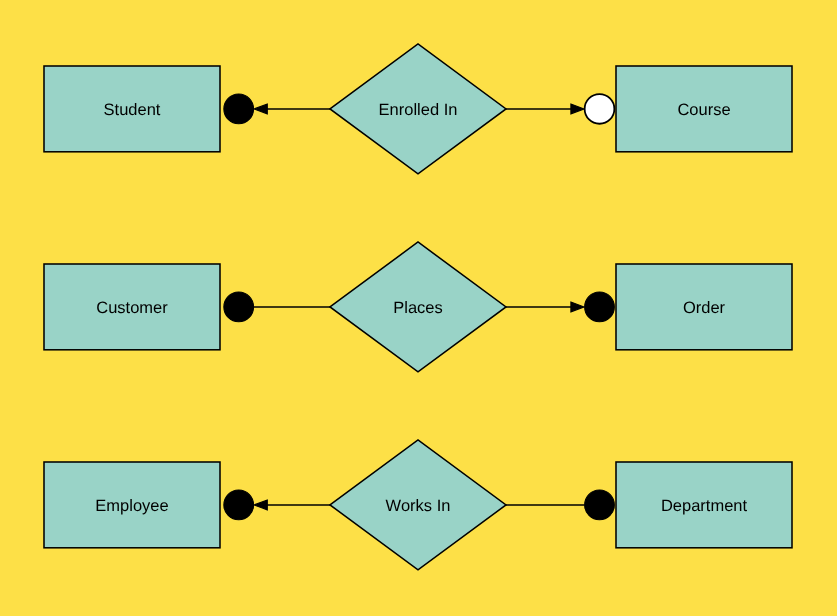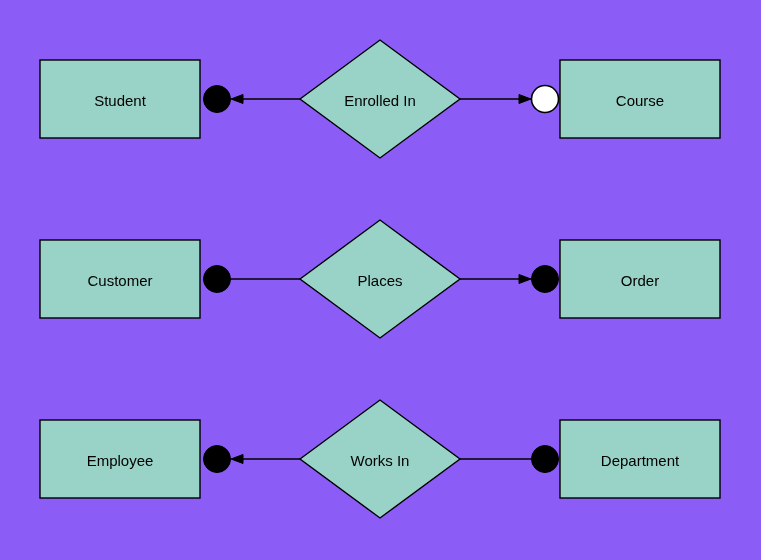--- a/index.html
+++ b/index.html
@@ -4,21 +4,21 @@
 <style>
   html, body {
     margin: 0;
     padding: 0;
     background: #ffffff;
   }
   .canvas {
     position: relative;
     width: 761px;
     height: 560px;
-    background: #8b5cf6;
+    background: #fde047;
     overflow: hidden;
   }
   svg { display: block; }
   .shape {
     fill: #99d3c7;
     stroke: #000000;
     stroke-width: 1.4;
   }
   .connector {
     stroke: #000000;

